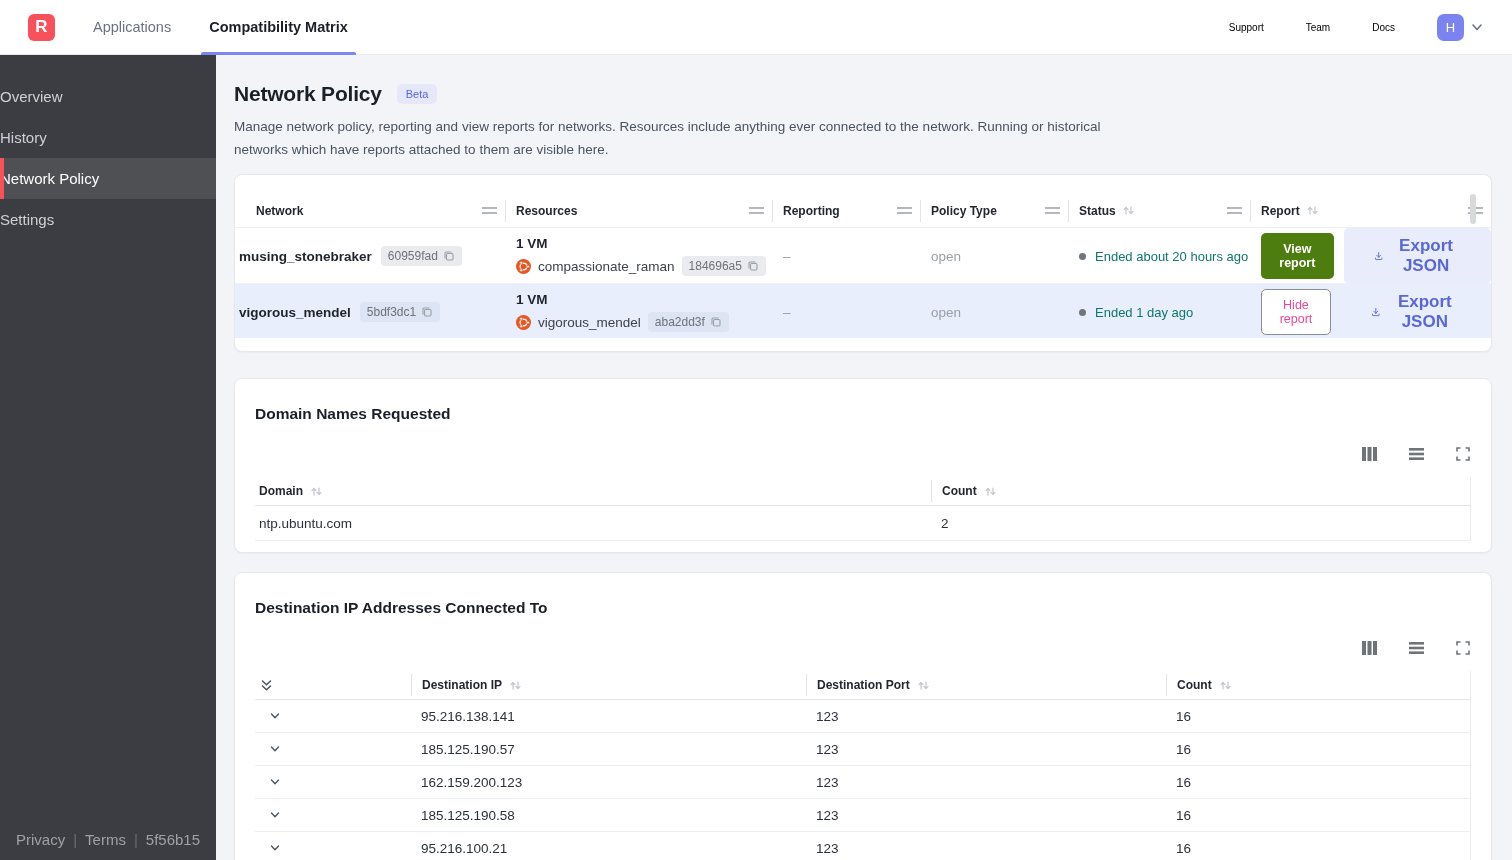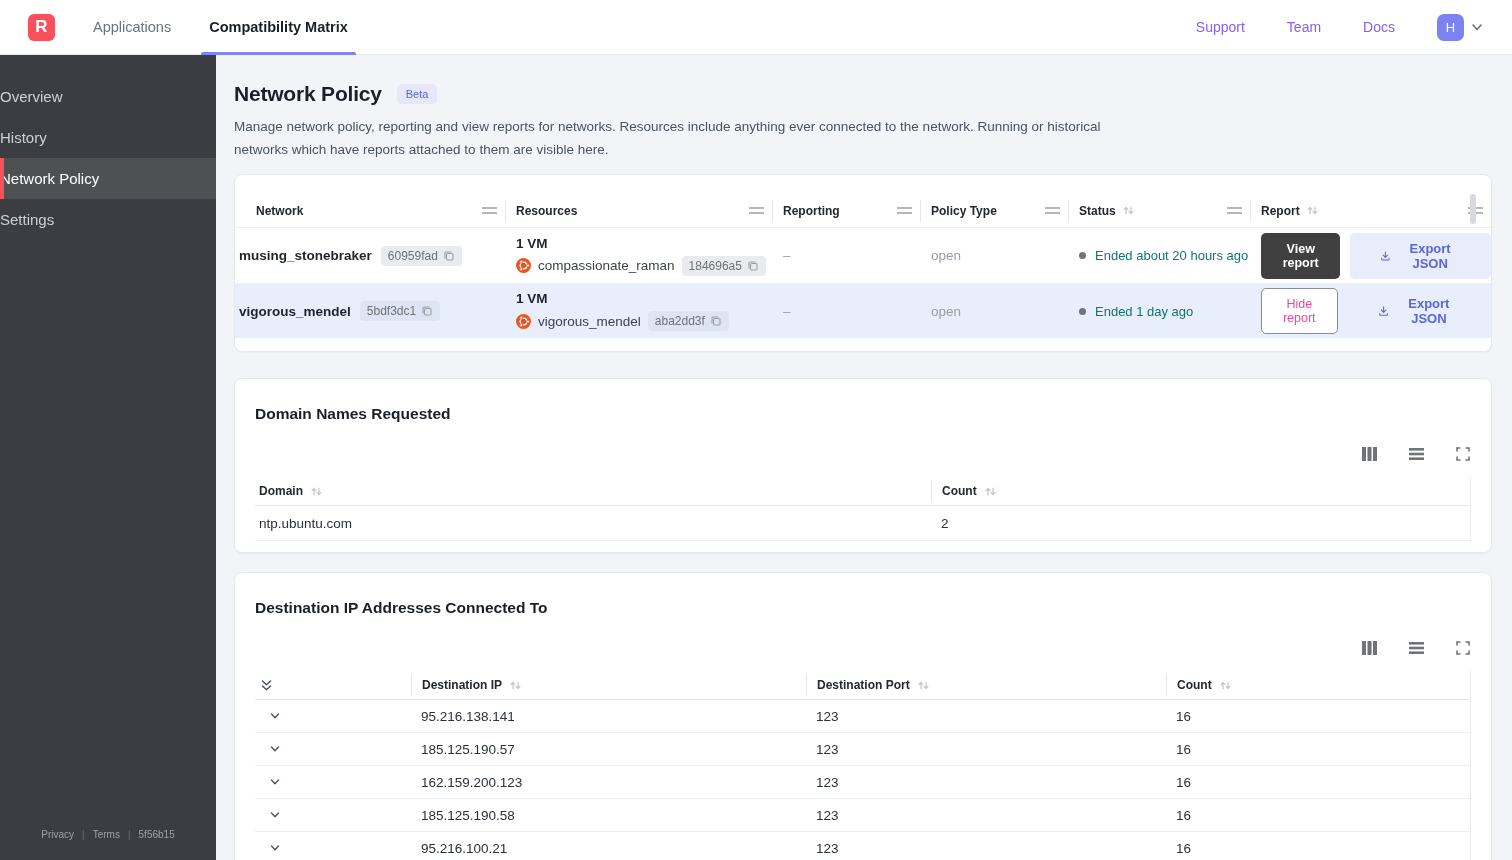--- a/index.html
+++ b/index.html
@@ -8,34 +8,34 @@
   
   .topbar { position:absolute; top:0; left:0; width:1512px; height:55px; background:#ffffff;
             border-bottom:1px solid #e8e9ec; display:flex; align-items:center; z-index:20; }
   .logo { width:27px; height:27px; background:#f8515c; border-radius:6px; margin-left:28px;
           display:flex; align-items:center; justify-content:center; color:#fff; font-weight:bold; font-size:17px; }
   .nav-item { margin-left:38px; font-size:14.5px; color:#6b7280; cursor:pointer; height:55px;
               display:flex; align-items:center; position:relative; }
   .nav-item.active { color:#1b1f27; font-weight:bold; }
   .nav-item.active::after { content:""; position:absolute; left:-8px; right:-8px; bottom:0; height:3px; background:#7b86ef; border-radius:2px 2px 0 0; }
   .topbar-right { margin-left:auto; display:flex; align-items:center; }
-  .topbar-link { font-size:14px; color:#8b5cf6; margin-right:42px; cursor:pointer; }
+  .topbar-link { font-size:10px; color:#000000; margin-right:42px; cursor:pointer; }
   .avatar { width:27px; height:27px; border-radius:7px; background:#7b83f0; color:#fff; font-size:13px;
             display:flex; align-items:center; justify-content:center; margin-right:6px; }
   .avatar-chevron { margin-right:28px; display:flex; align-items:center; }
 
   
   .sidebar { position:absolute; top:55px; left:0; bottom:0; width:216px; background:#3b3d42; z-index:10; }
   .side-items { margin-top:21px; }
   .side-item { height:41px; display:flex; align-items:center; font-size:15px;
                color:#cfd0d2; cursor:pointer; position:relative; }
   .side-item.active { background:#4e5054; color:#ffffff; }
   .side-item.active::before { content:""; position:absolute; left:0; top:0; bottom:0; width:4px; background:#f8515c; }
-  .side-footer { position:absolute; bottom:20px; left:0; width:100%; display:flex; justify-content:center;
-                 align-items:center; font-size:10px; color:#9fa1a4; gap:8px; }
+  .side-footer { position:absolute; bottom:12px; left:0; width:100%; display:flex; justify-content:center;
+                 align-items:center; font-size:15px; color:#9fa1a4; gap:8px; }
   .side-footer .sep { color:#6a6c70; }
   .side-footer span { cursor:default; }
 
   
   .main { position:absolute; top:55px; left:216px; right:0; bottom:0; overflow:hidden;
           background:#f3f4f7; padding:0 20px 0 18px; }
   .page-header { margin-top:27px; }
   .title-row { display:flex; align-items:center; gap:15px; }
   .page-title { font-size:21px; font-weight:bold; color:#1b1f27; letter-spacing:-0.2px; }
   .beta-badge { background:#e6e8fa; color:#5b65d8; font-size:11px; padding:4px 9px; border-radius:5px; }
@@ -64,26 +64,26 @@
   .id-badge { background:#e9ebee; border-radius:4px; padding:3px 7px; font-size:12px; color:#6e7379;
               display:inline-flex; align-items:center; gap:5px; white-space:nowrap; }
   .nt-row.r2 .id-badge { background:#dde4f3; }
   .res-cell { display:flex; flex-direction:column; gap:5px; }
   .res-count { font-weight:bold; color:#1f242c; font-size:13.5px; }
   .res-vm { display:flex; align-items:center; gap:7px; color:#3c434c; font-size:13.5px; }
   .muted { color:#9aa0a6; }
   .status-cell { display:flex; align-items:center; gap:9px; font-size:13px; color:#0f766e; }
   .status-dot { width:7px; height:7px; border-radius:50%; background:#6f757d; flex:0 0 auto; }
   .report-cell { display:flex; align-items:center; gap:10px; padding-left:10px; }
-  .btn-primary { background:#404040; color:#fff; font-size:12.5px; font-weight:bold; border:none;
+  .btn-primary { background:#4d7c0f; color:#fff; font-size:12.5px; font-weight:bold; border:none;
                  border-radius:5px; padding:9px 13px; cursor:pointer; }
   .btn-outline { background:#fff; color:#ec4899; font-size:12.5px; border:1px solid #888d96;
                  border-radius:5px; padding:8px 12px; cursor:pointer; }
   .btn-export { display:inline-flex; align-items:center; gap:8px; background:#e9ecfa; border:none;
-                color:#5a67d8; font-size:13px; font-weight:bold; border-radius:5px; padding:8px 30px; cursor:pointer;text-align:center; }
+                color:#5a67d8; font-size:17px; font-weight:bold; border-radius:5px; padding:8px 30px; cursor:pointer;text-align:center; }
   .nt-row.r2 .btn-export { background:transparent; }
   .scroll-thumb { position:absolute; right:15px; top:19px; width:6px; height:30px; border-radius:3px; background:#d7d9dd; }
 
   
   .data-card { padding:20px 20px 0 20px; }
   .domain-card { margin-top:26px; height:175px; }
   .dest-card { margin-top:19px; height:380px; }
   .card-title { font-size:15.5px; font-weight:bold; color:#1b1f27; margin-top:6px; }
   .card-toolbar { display:flex; justify-content:flex-end; align-items:center; gap:30px; margin-top:22px; height:18px; }
   .tool-icon { cursor:pointer; display:flex; align-items:center; }

